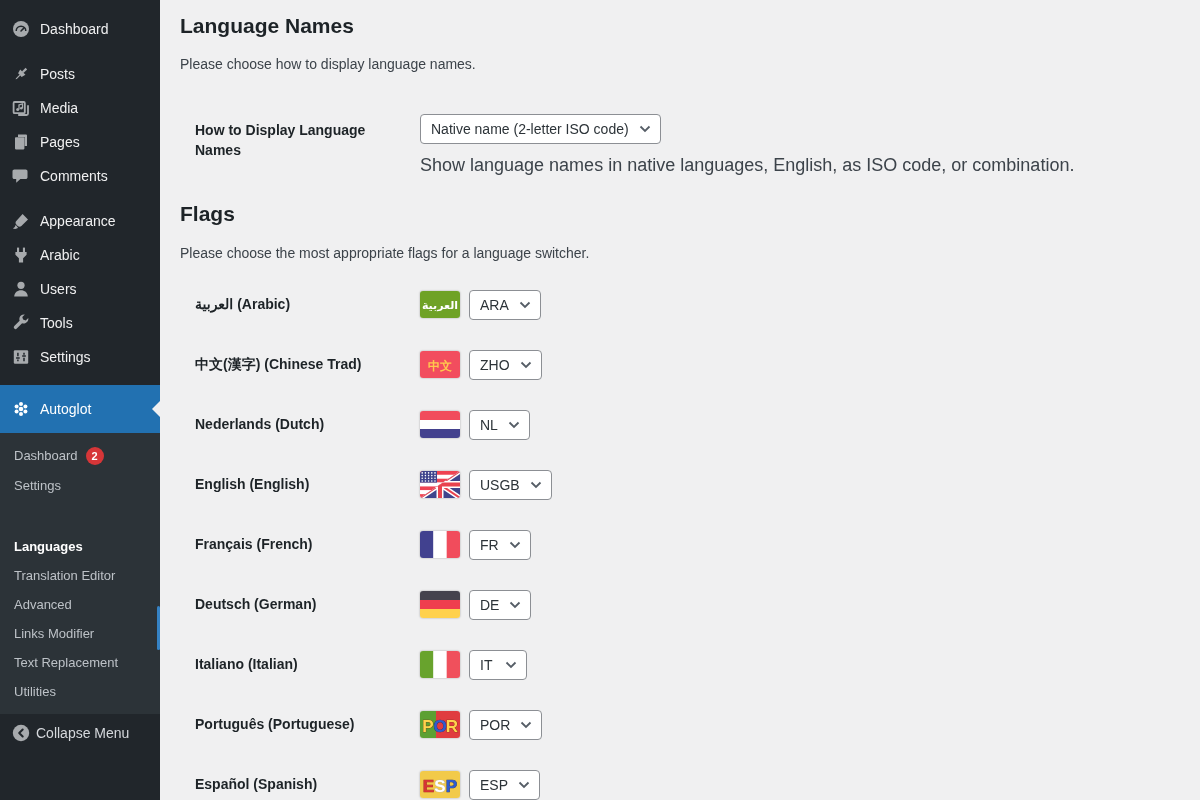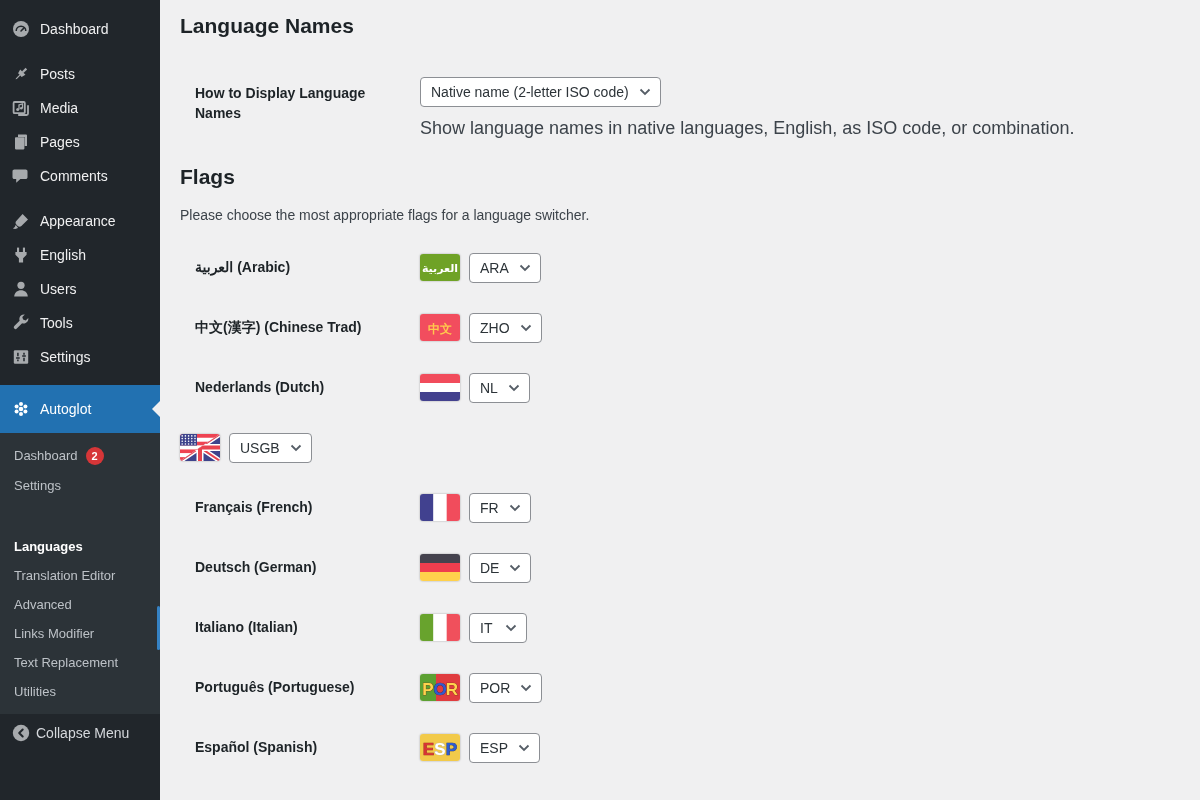--- a/index.html
+++ b/index.html
@@ -151,21 +151,21 @@
         <span>Appearance</span>
       </div>
       <div class="menu-item">
         <span class="icon">
           <svg xmlns="http://www.w3.org/2000/svg" viewBox="0 0 20 20">
             <rect x="6" y="2.6" width="2.1" height="4.4"></rect>
             <rect x="11.9" y="2.6" width="2.1" height="4.4"></rect>
             <path d="M4.4 7h11.2v2.7l-3.5 3.5v4.2H7.9v-4.2L4.4 9.7z"></path>
           </svg>
         </span>
-        <span>English</span>
+        <span>Arabic</span>
       </div>
       <div class="menu-item">
         <span class="icon">
           <svg xmlns="http://www.w3.org/2000/svg" viewBox="0 0 20 20">
             <circle cx="10" cy="6.3" r="3.6"></circle>
             <path d="M3.2 17.6c.4-4.1 3.1-6.3 6.8-6.3s6.4 2.2 6.8 6.3z"></path>
           </svg>
         </span>
         <span>Users</span>
       </div>
@@ -246,20 +246,21 @@
         </svg>
       </span>
     <span>Collapse Menu</span>
   </div>
 
   <div class="scroll-stripe"></div>
 </aside>
 
 <main class="main">
   <h1 class="section-title">Language Names</h1>
+  <p class="intro">Please choose how to display language names.</p>
 
   <div class="form-row">
     <div class="row-label">How to Display Language Names</div>
     <div class="row-field">
       <div class="select">
         <span>Native name (2-letter ISO code)</span>
         <span class="chev">
             <svg width="12" height="8" viewBox="0 0 12 8">
               <path d="M1.5 1.5 6 6l4.5-4.5" fill="none" stroke="#555d66" stroke-width="1.8"></path>
             </svg>
@@ -349,20 +350,21 @@
         <span class="chev">
               <svg width="12" height="8" viewBox="0 0 12 8">
                 <path d="M1.5 1.5 6 6l4.5-4.5" fill="none" stroke="#555d66" stroke-width="1.8"></path>
               </svg>
             </span>
       </div>
     </div>
   </div>
 
   <div class="flag-row">
+    <div class="row-label">English (English)</div>
     <div class="flag-field">
       <span class="flag-img">
             <svg width="40" height="27" viewBox="0 0 40 27" xmlns="http://www.w3.org/2000/svg">
               <defs>
                 <clipPath id="fc4">
                   <rect width="40" height="27" rx="3"></rect>
                 </clipPath>
                 <clipPath id="fc4u">
                   <path d="M0 0H40L0 27Z"></path>
                 </clipPath>

